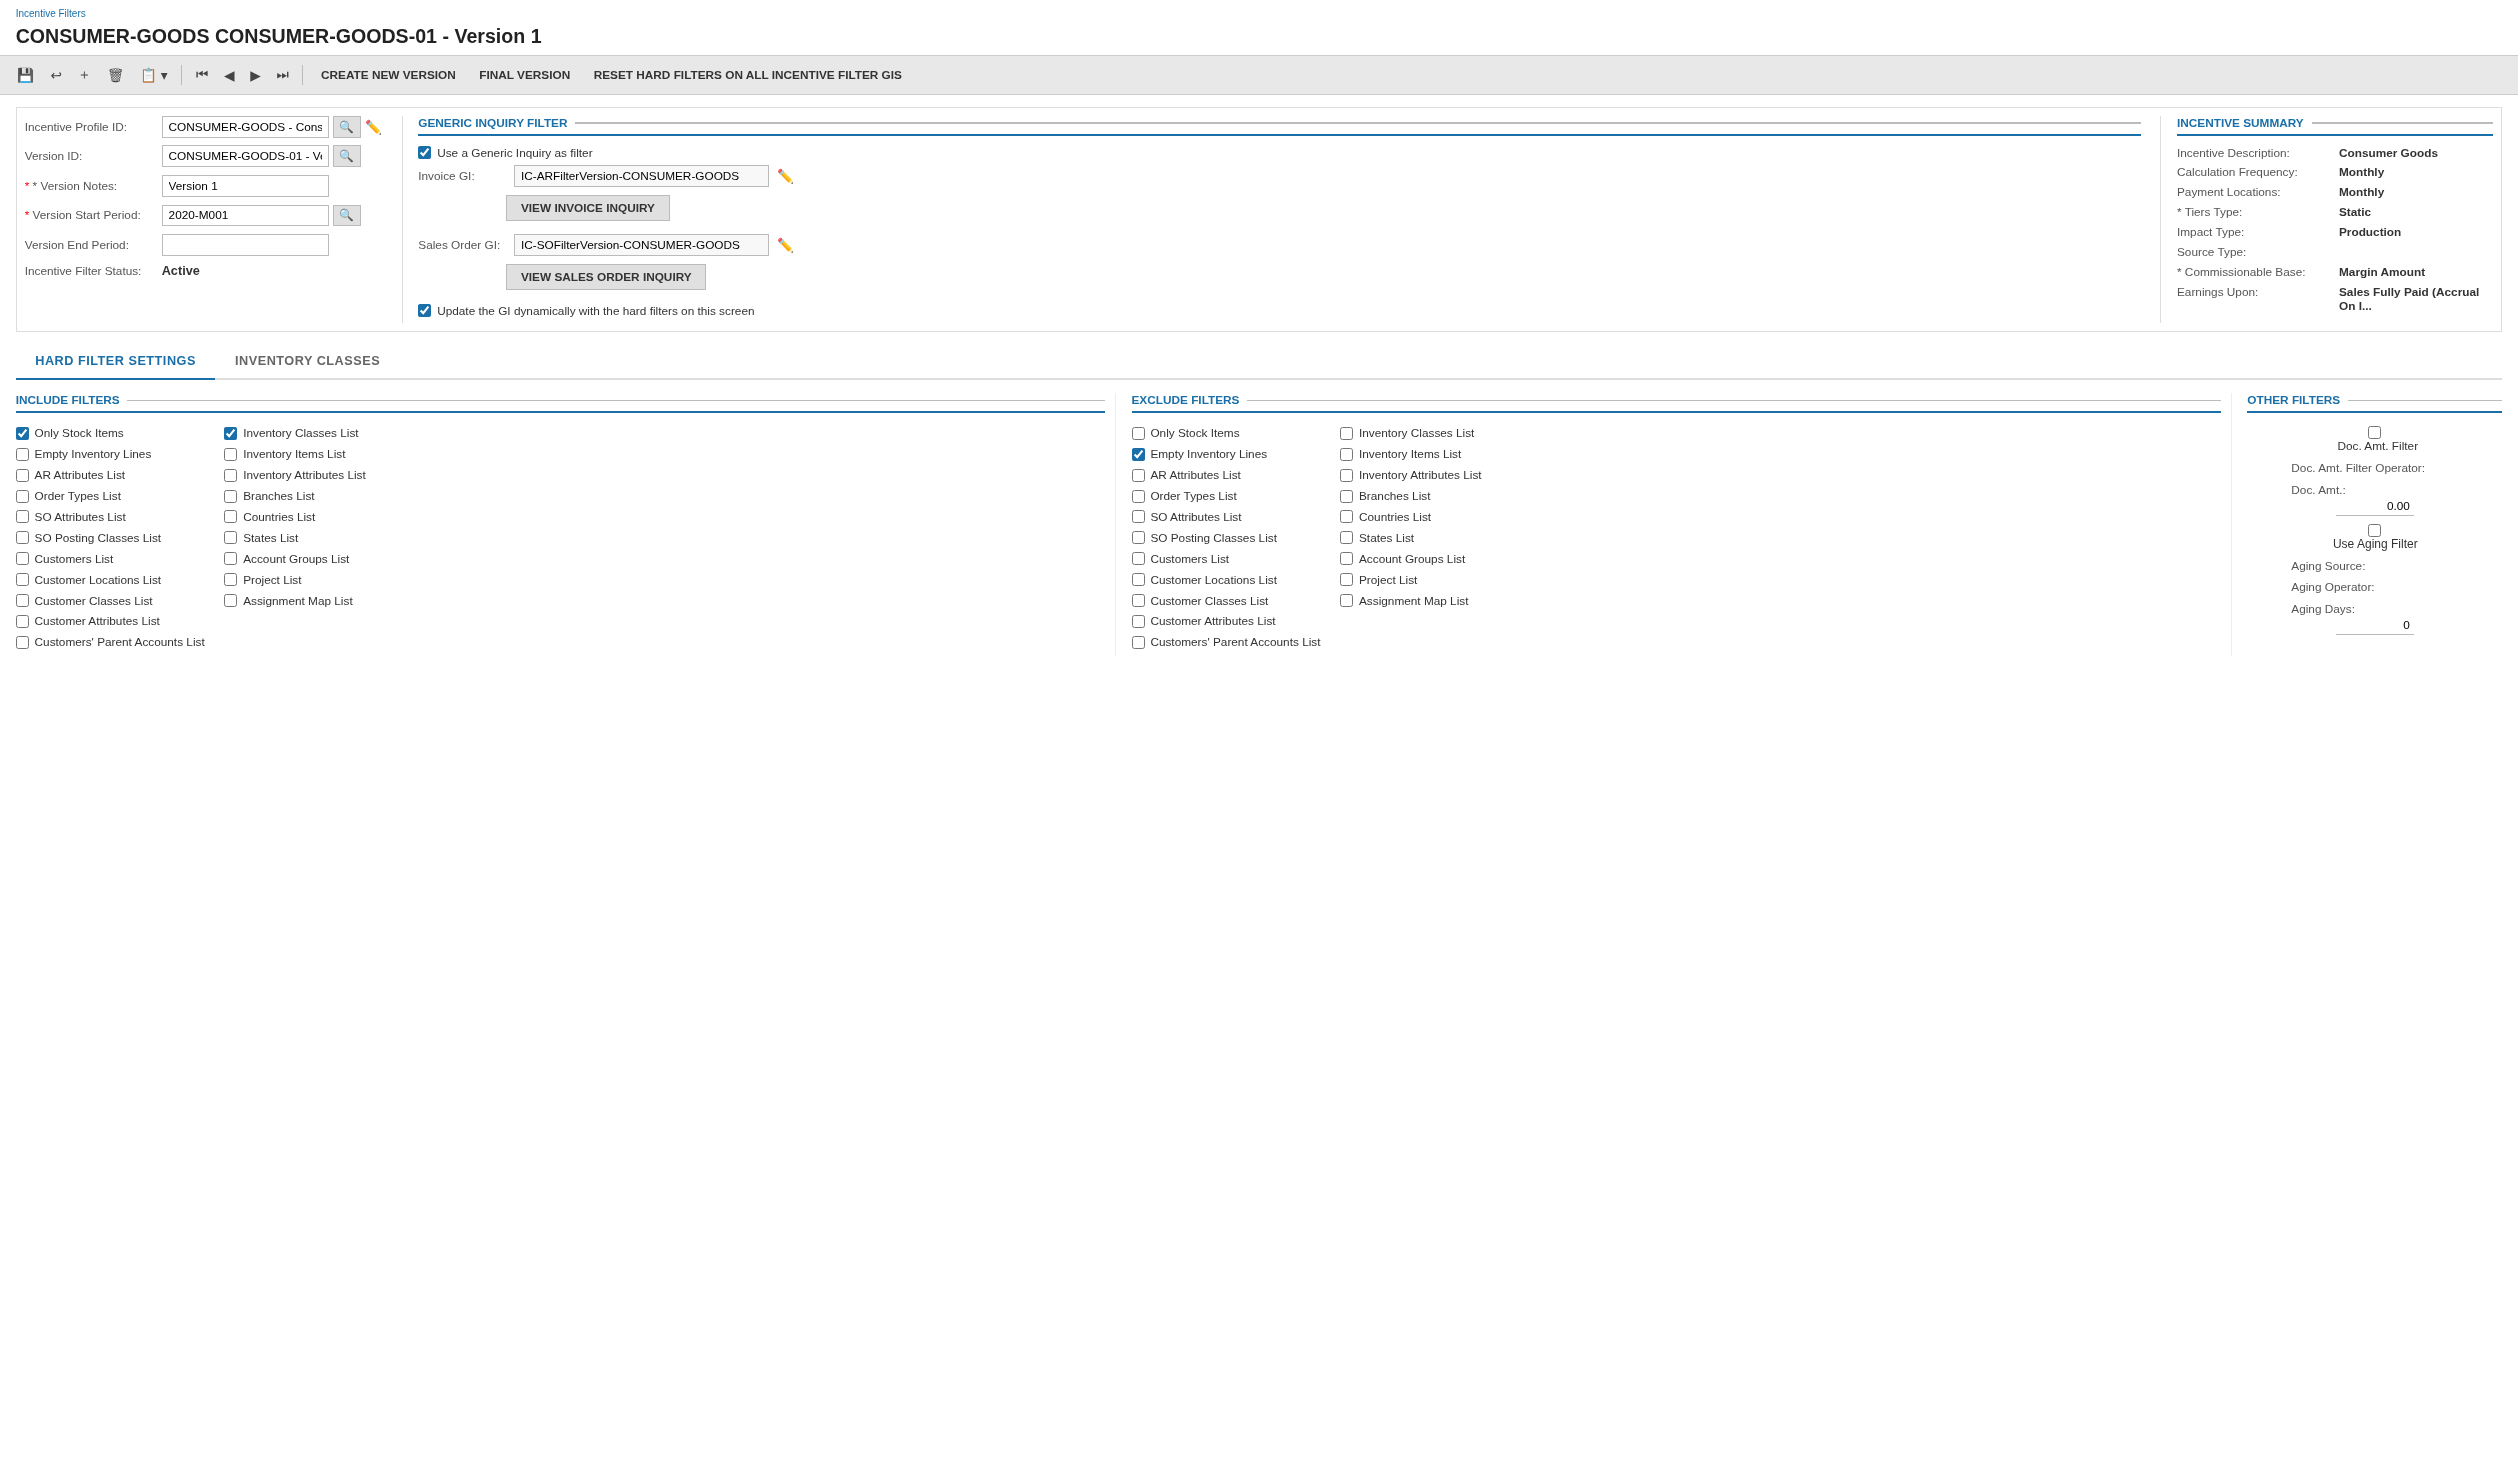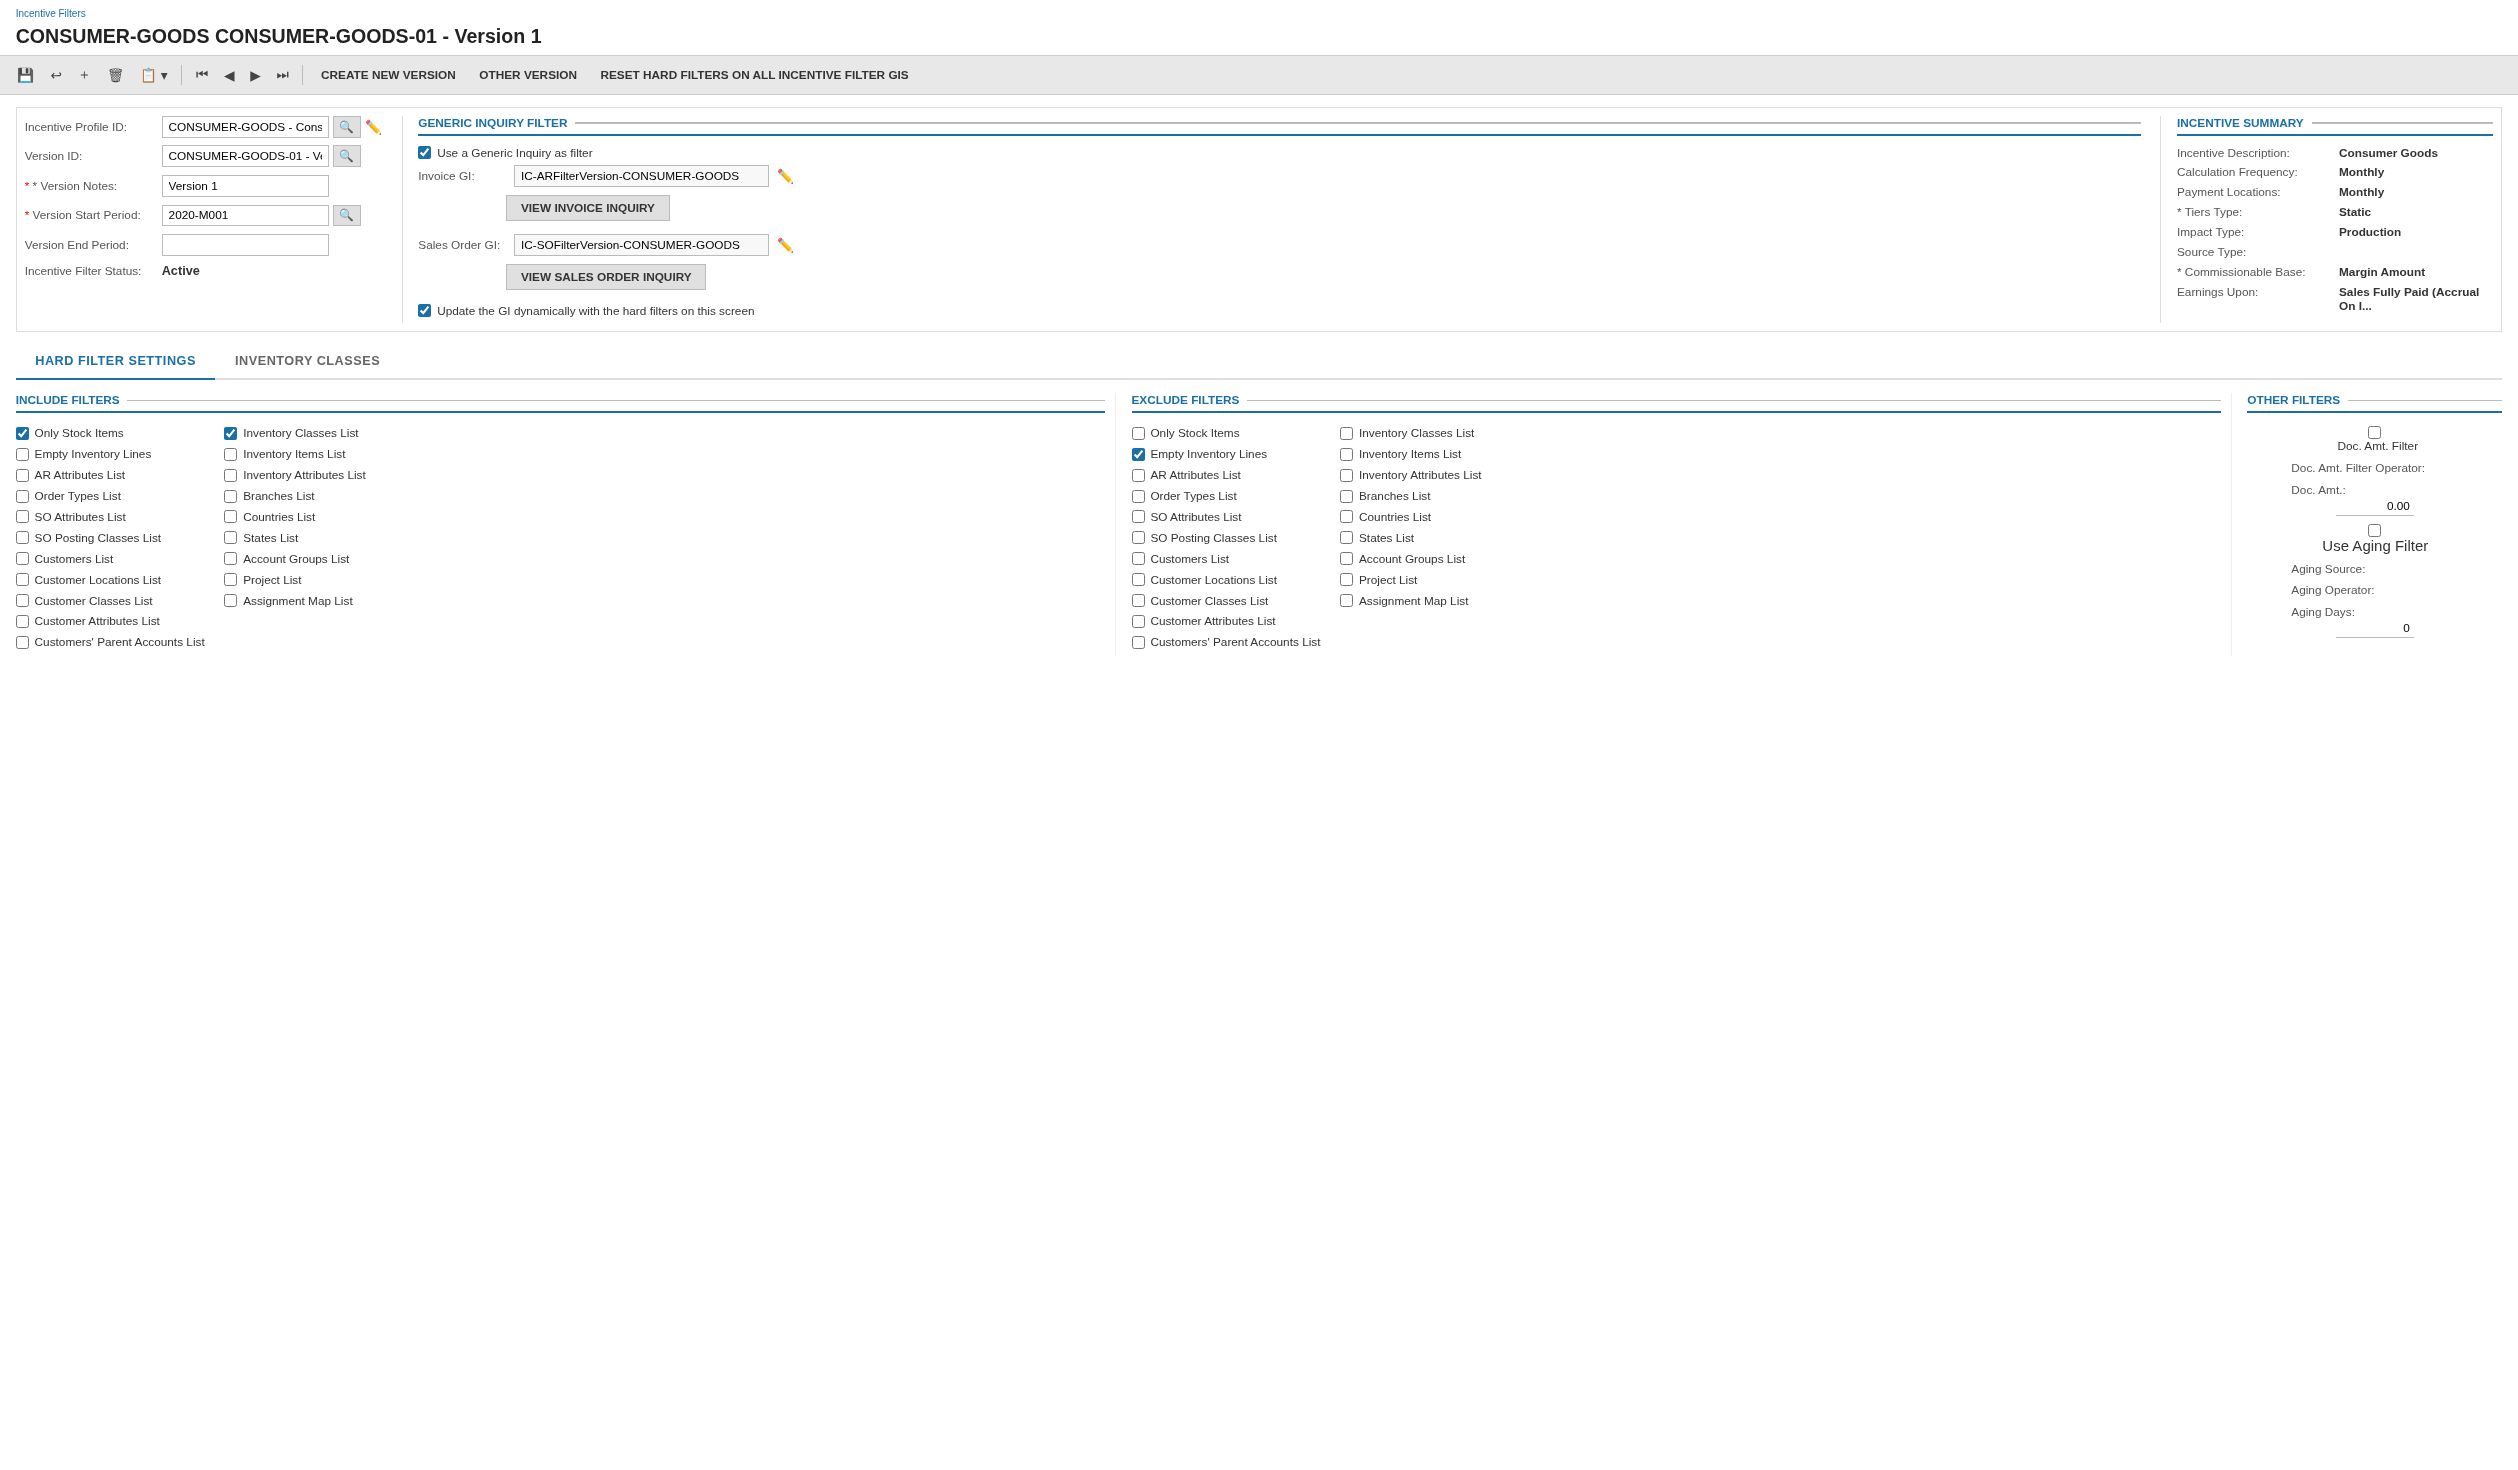--- a/index.html
+++ b/index.html
@@ -200,21 +200,21 @@
     <button class="toolbar-btn">＋</button>
     <button class="toolbar-btn">🗑</button>
     <button class="toolbar-btn">📋 ▾</button>
     <div class="toolbar-separator"></div>
     <button class="toolbar-btn">⏮</button>
     <button class="toolbar-btn">◀</button>
     <button class="toolbar-btn">▶</button>
     <button class="toolbar-btn">⏭</button>
     <div class="toolbar-separator"></div>
     <button class="toolbar-text-btn">CREATE NEW VERSION</button>
-    <button class="toolbar-text-btn">OTHER VERSION</button>
+    <button class="toolbar-text-btn">FINAL VERSION</button>
     <button class="toolbar-text-btn">RESET HARD FILTERS ON ALL INCENTIVE FILTER GIS</button>
   </div>
 
   <div class="main-content">
 
     <div class="top-section">
 
       <div class="left-panel">
         <div class="form-row">
           <div class="form-label">Incentive Profile ID:</div>
@@ -526,21 +526,21 @@
           <div class="other-value"></div>
         </div>
 
         <div class="other-row">
           <div class="other-label">Doc. Amt.:</div>
           <input class="other-input" type="text" value="0.00" style="">
         </div>
 
         <div class="other-row">
           <input type="checkbox" id="use-aging-filter" style="">
-          <label for="use-aging-filter" style="font-size:15px;margin-left:1px;">Use Aging Filter</label>
+          <label for="use-aging-filter" style="font-size:12px;margin-left:1px;">Use Aging Filter</label>
         </div>
 
         <div class="other-row">
           <div class="other-label">Aging Source:</div>
           <div class="other-value"></div>
         </div>
 
         <div class="other-row">
           <div class="other-label">Aging Operator:</div>
           <div class="other-value"></div>

